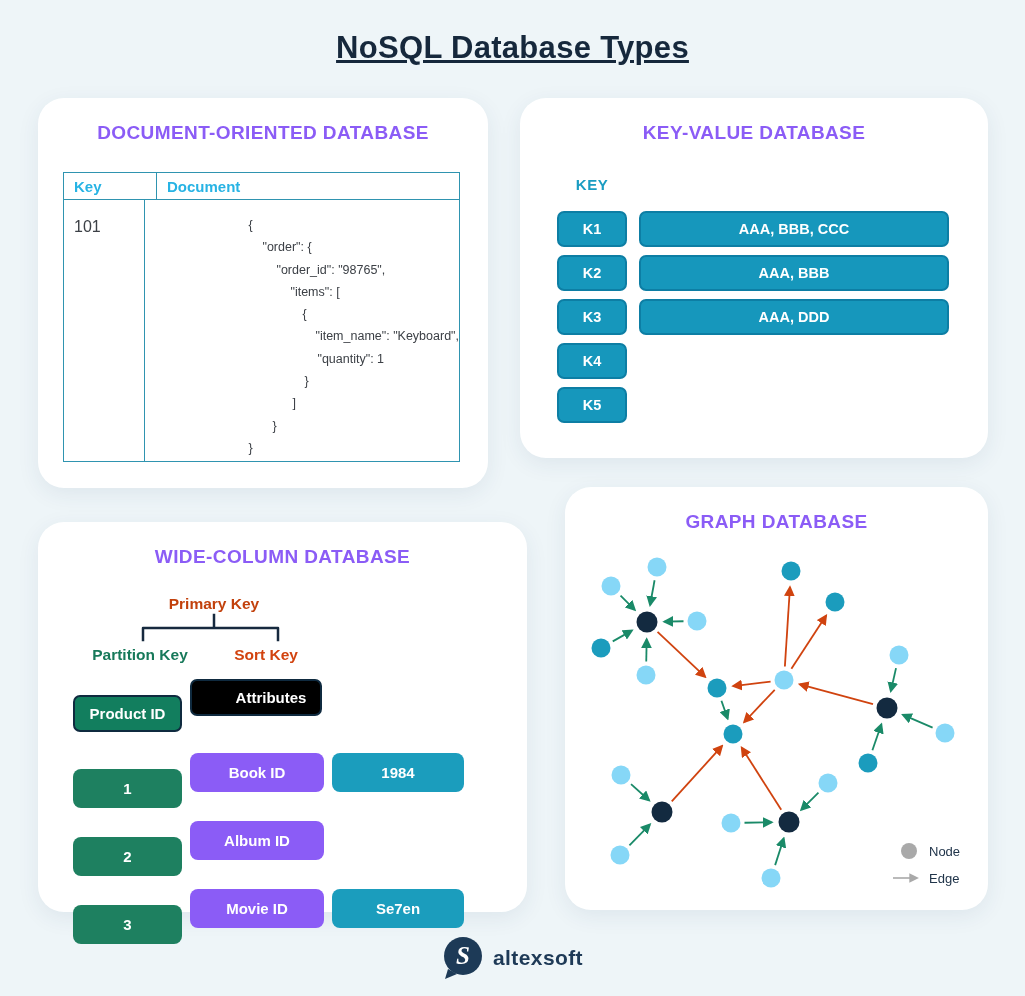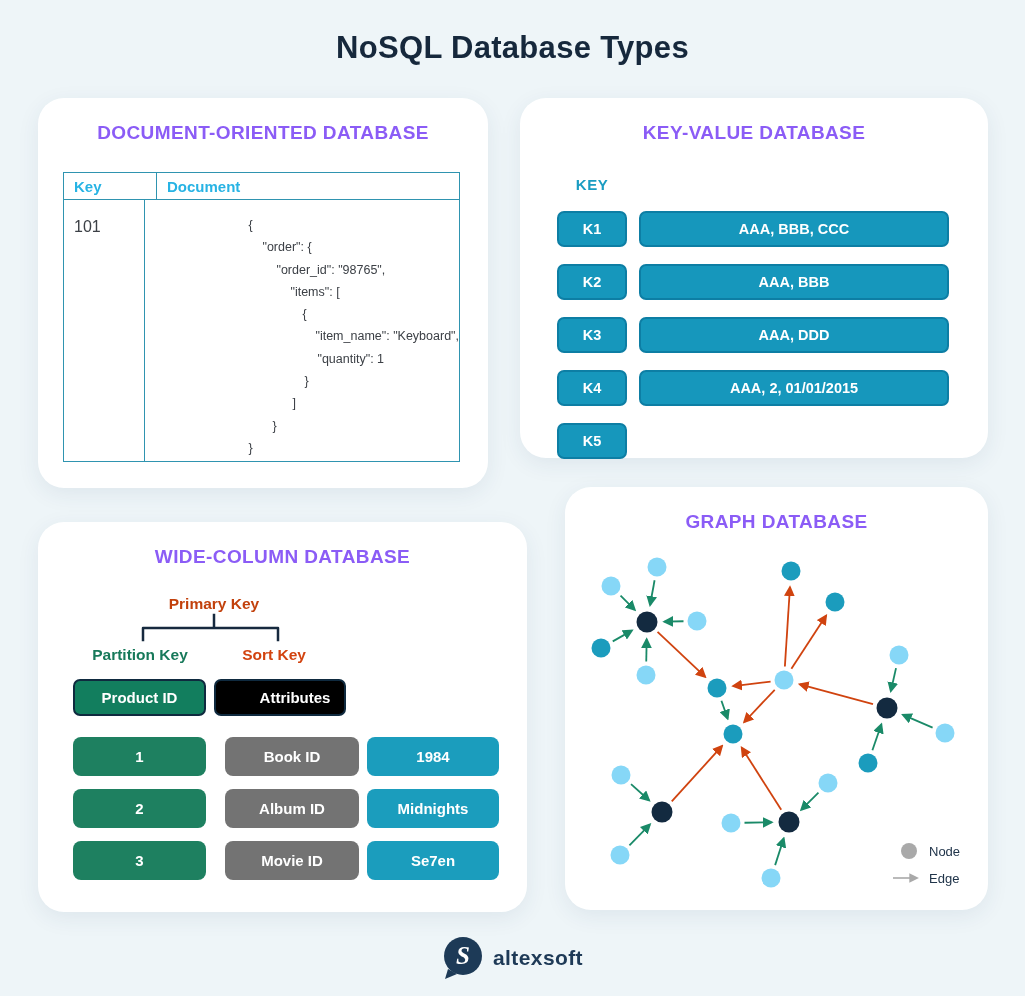--- a/index.html
+++ b/index.html
@@ -9,20 +9,21 @@
     position: relative;
     width: 1025px; height: 996px;
     background: #eef5f8;
     overflow: hidden;
   }
   .main-title {
     position: absolute; top: 30px; left: 0; width: 100%;
     text-align: center;
     font-size: 31px; font-weight: 700; letter-spacing: 0.3px;
     color: #16283c;
+    text-decoration: underline;
   }
   .panel {
     position: absolute;
     background: #ffffff;
     border-radius: 26px;
     box-shadow: 0 6px 22px rgba(40, 70, 100, 0.08);
   }
   .panel h2 {
     position: absolute; top: 24px; left: 0; width: 100%;
     text-align: center;
@@ -43,21 +44,21 @@
   .doc-th { display: flex; align-items: center; font-size: 15px; font-weight: 700; color: #27b3e4; }
   .doc-key-cell { font-size: 16px; color: #3c4046; padding-top: 18px; }
   .doc-json { padding-top: 14px; padding-left: 103px; }
   .json-line { font-size: 12.5px; line-height: 22.3px; color: #3c4046; white-space: pre; }
   
   .kv-panel { left: 520px; top: 98px; width: 468px; height: 360px; }
   .kv-headers { position: absolute; top: 78px; left: 0; width: 100%; }
   .kv-h { position: absolute; font-size: 15px; font-weight: 700; color: #1a9cc2; letter-spacing: 0.5px; }
   .kv-h-key { left: 37px; width: 70px; text-align: center; }
   .kv-h-val { left: 119px; width: 310px; text-align: center; margin-top: 44px; }
-  .kv-rows { position: absolute; left: 37px; top: 113px; display: flex; flex-direction: column; gap: 17px; }
+  .kv-rows { position: absolute; left: 37px; top: 113px; display: flex; flex-direction: column; gap: 8px; }
   .kv-row { display: flex; gap: 12px; }
   .kv-btn {
     height: 36px; border-radius: 7px;
     background: #1697bc; border: 2px solid #0d7ea4;
     color: #ffffff; font-size: 14.5px; font-weight: 700;
     display: flex; align-items: center; justify-content: center;
   }
   .kv-key { width: 70px; }
   .kv-val { width: 310px; }
   
@@ -65,41 +66,41 @@
   .wc-primary {
     position: absolute; top: 73px; left: 96px; width: 160px; text-align: center;
     font-size: 15.5px; font-weight: 700; color: #c2410c;
   }
   .wc-bracket { position: absolute; left: 0; top: 0; }
   .wc-partition {
     position: absolute; top: 124px; left: 22px; width: 160px; text-align: center;
     font-size: 15.5px; font-weight: 700; color: #17795a;
   }
   .wc-sort {
-    position: absolute; top: 124px; left: 156px; width: 160px; text-align: center;
+    position: absolute; top: 124px; left: 148px; width: 160px; text-align: center;
     font-size: 15.5px; font-weight: 700; color: #d2430f;
   }
   .wc-grid { position: absolute; left: 35px; top: 157px; display: flex; flex-direction: column; }
   .wc-row { display: flex; gap: 8px; }
   .wc-head-row { margin-bottom: 21px; }
   .wc-data-row { margin-bottom: 13px; }
   .wc-cell {
     border-radius: 8px; color: #ffffff; font-size: 15px; font-weight: 700;
     display: flex; align-items: center; justify-content: center;
   }
   .wc-head-cell { height: 37px; border: 2px solid #0f2a3f; border-radius: 7px; }
   .wc-data-cell { height: 39px; }
-  .wc-c0 { width: 133px; }
+  .wc-c0 { width: 109px; margin-top: 16px; }
   .wc-c1 { width: 134px; }
   .wc-c2 { width: 132px; }
   .wc-green-h { background: #127e5e; }
   .wc-orange-h { background: #c84310; }
   .wc-teal-h { background: #000000; padding-left: 30px; }
   .wc-green { background: #1e8060; }
-  .wc-orange { background: #737373; margin-left: 11px; }
+  .wc-orange { background: #8b5cf6; }
   .wc-teal { background: #1b9dbd; }
   
   .graph-panel { left: 565px; top: 487px; width: 423px; height: 423px; }
   .graph-svg { position: absolute; left: 0; top: 0; }
   .legend-text { font-size: 13px; fill: #20344a; font-family: "Liberation Sans", sans-serif; }
   
   .footer {
     position: absolute; left: 0; top: 934px; width: 100%; height: 48px;
     display: flex; align-items: center; justify-content: center; gap: 9px;
   }
@@ -152,21 +153,20 @@
         <div class="kv-row">
           <div class="kv-btn kv-key">K2</div>
           <div class="kv-btn kv-val">AAA, BBB</div>
         </div>
         <div class="kv-row">
           <div class="kv-btn kv-key">K3</div>
           <div class="kv-btn kv-val">AAA, DDD</div>
         </div>
         <div class="kv-row">
           <div class="kv-btn kv-key">K4</div>
-          <div class="kv-btn kv-val">AAA, 2, 01/01/2015</div>
         </div>
         <div class="kv-row">
           <div class="kv-btn kv-key">K5</div>
         </div>
       </div>
   </section>
 
   <section class="panel wc-panel">
     <h2>WIDE-COLUMN DATABASE</h2>
     <div class="wc-primary">Primary Key</div>
@@ -181,21 +181,20 @@
           <div class="wc-cell wc-head-cell wc-c2 wc-teal-h">Attributes</div>
         </div>
         <div class="wc-row wc-data-row">
           <div class="wc-cell wc-data-cell wc-c0 wc-green">1</div>
           <div class="wc-cell wc-data-cell wc-c1 wc-orange">Book ID</div>
           <div class="wc-cell wc-data-cell wc-c2 wc-teal">1984</div>
         </div>
         <div class="wc-row wc-data-row">
           <div class="wc-cell wc-data-cell wc-c0 wc-green">2</div>
           <div class="wc-cell wc-data-cell wc-c1 wc-orange">Album ID</div>
-          <div class="wc-cell wc-data-cell wc-c2 wc-teal">Midnights</div>
         </div>
         <div class="wc-row wc-data-row">
           <div class="wc-cell wc-data-cell wc-c0 wc-green">3</div>
           <div class="wc-cell wc-data-cell wc-c1 wc-orange">Movie ID</div>
           <div class="wc-cell wc-data-cell wc-c2 wc-teal">Se7en</div>
         </div>
       </div>
   </section>
 
   <section class="panel graph-panel">

